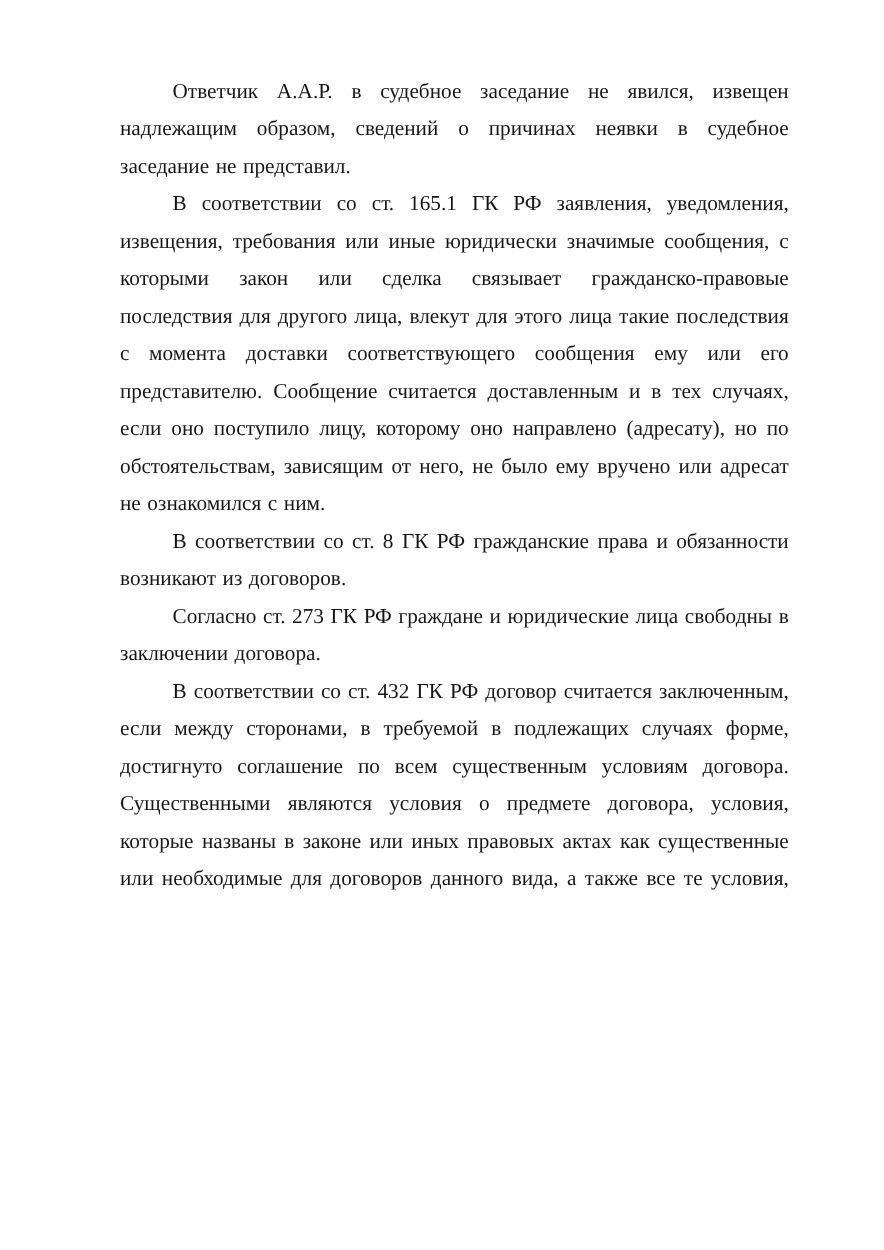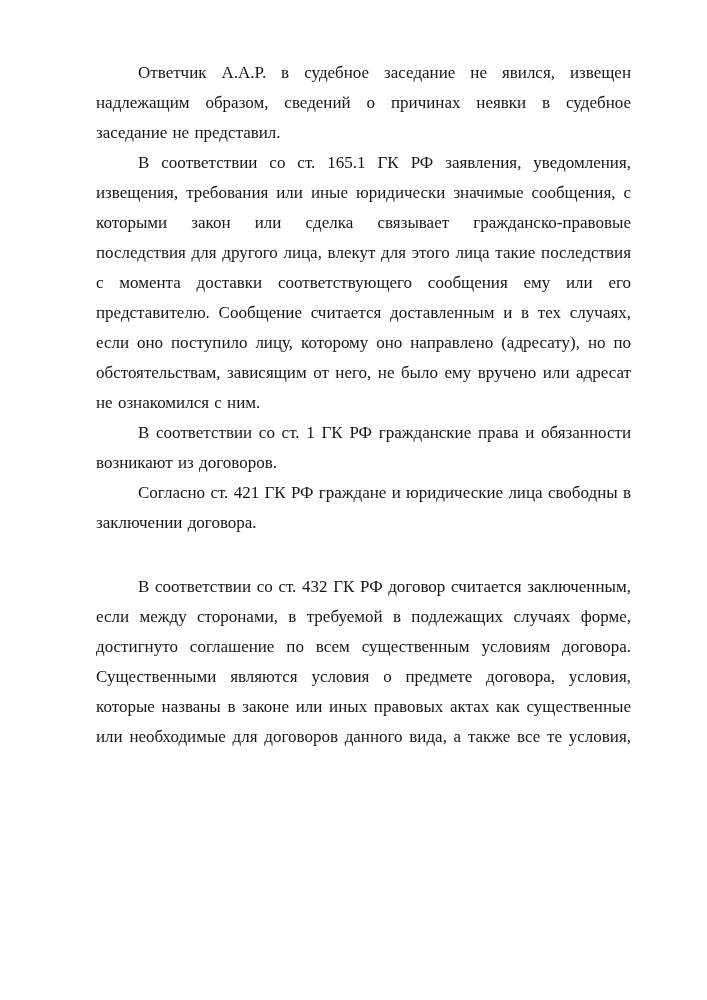--- a/index.html
+++ b/index.html
@@ -27,25 +27,24 @@
   .page p {
     margin: 0;
     padding: 0;
     text-indent: 42px;
     text-align: justify;
     word-spacing: 1px;
   }
   
   .page p.cutoff {
     text-align-last: justify;
-    margin-top: 34px;
   }
 </style>
 </head>
 <body>
 
 <div class="page">
   <p>Ответчик А.А.Р. в судебное заседание не явился, извещен надлежащим образом, сведений о причинах неявки в судебное заседание не представил.</p>
   <p>В соответствии со ст. 165.1 ГК РФ заявления, уведомления, извещения, требования или иные юридически значимые сообщения, с которыми закон или сделка связывает гражданско-правовые последствия для другого лица, влекут для этого лица такие последствия с момента доставки соответствующего сообщения ему или его представителю. Сообщение считается доставленным и в тех случаях, если оно поступило лицу, которому оно направлено (адресату), но по обстоятельствам, зависящим от него, не было ему вручено или адресат не ознакомился с ним.</p>
-  <p>В соответствии со ст. 1 ГК РФ гражданские права и обязанности возникают из договоров.</p>
-  <p>Согласно ст. 421 ГК РФ граждане и юридические лица свободны в заключении договора.</p>
+  <p>В соответствии со ст. 8 ГК РФ гражданские права и обязанности возникают из договоров.</p>
+  <p>Согласно ст. 273 ГК РФ граждане и юридические лица свободны в заключении договора.</p>
   <p class="cutoff">В соответствии со ст. 432 ГК РФ договор считается заключенным, если между сторонами, в требуемой в подлежащих случаях форме, достигнуто соглашение по всем существенным условиям договора. Существенными являются условия о предмете договора, условия, которые названы в законе или иных правовых актах как существенные или необходимые для договоров данного вида, а также все те условия,</p>
 </div>
 
 </body></html>

